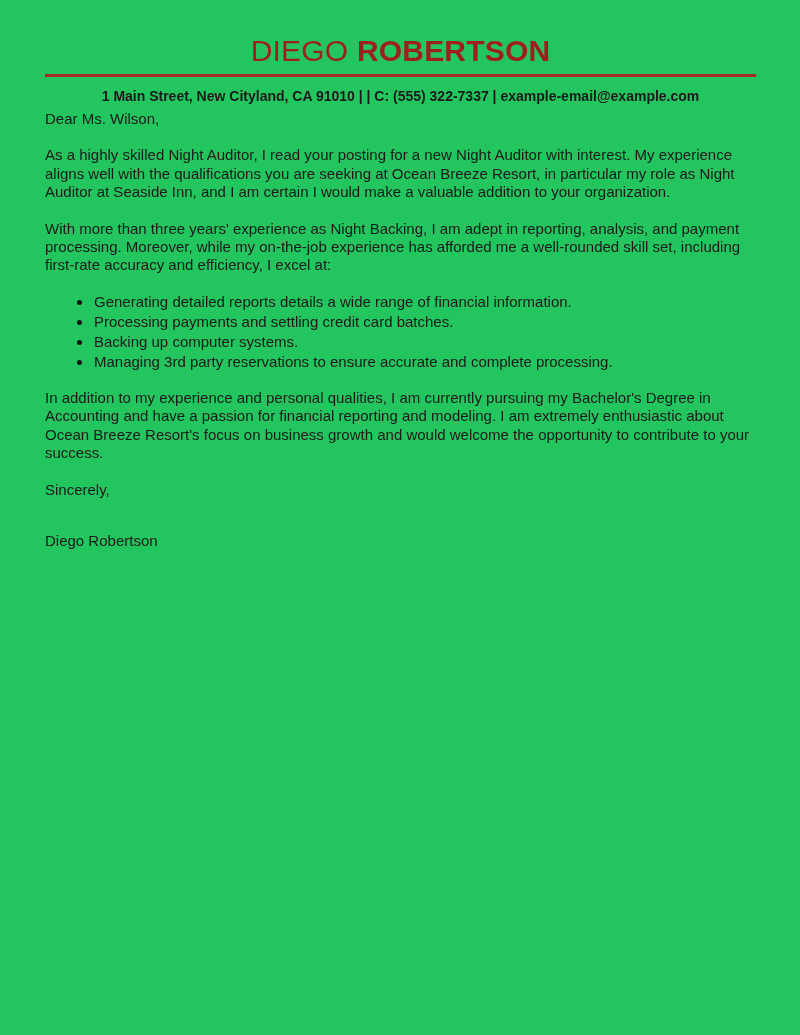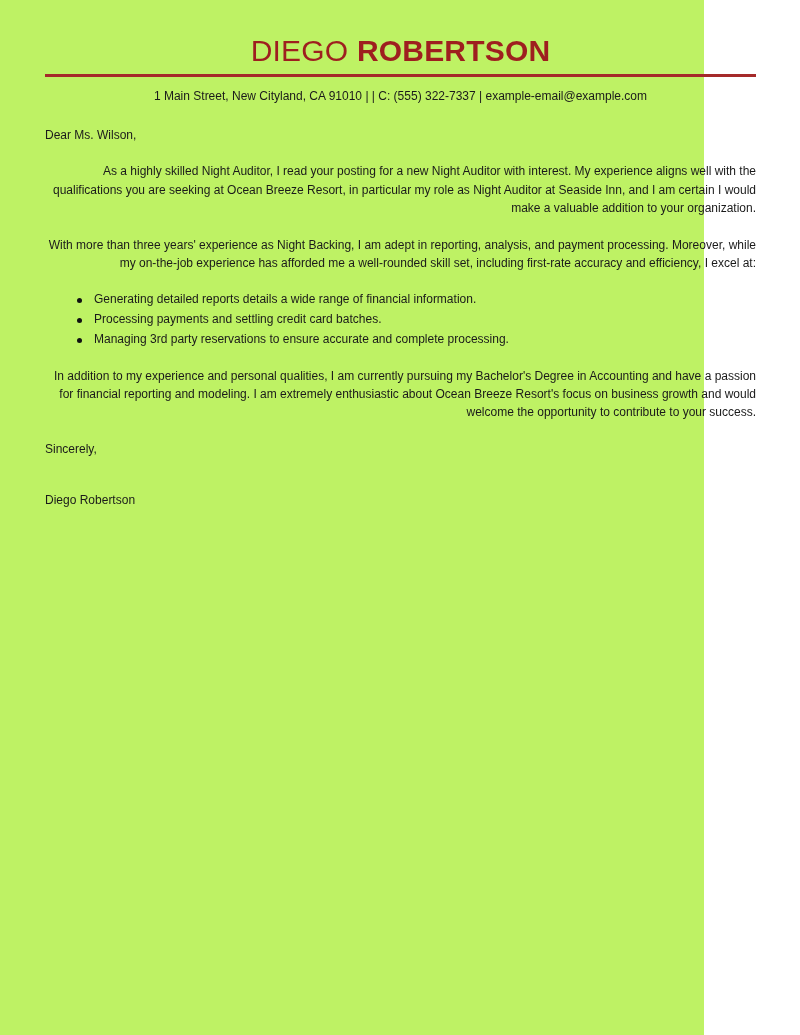--- a/index.html
+++ b/index.html
@@ -9,24 +9,24 @@
     background: #ffffff;
   }
   body {
     width: 800px;
     height: 1035px;
     font-family: "Liberation Sans", sans-serif;
     color: #1a1a1a;
     -webkit-font-smoothing: antialiased;
   }
   .page {
-    width: 704px;
+    width: 800px;
     height: 1035px;
     box-sizing: border-box;
-    background: #bef264;
+    background: #22c55e;
     position: relative;
   }
   .content {
     position: absolute;
     left: 45px;
     top: 0;
     width: 711px;
   }
 
   
@@ -50,39 +50,39 @@
   .header-rule {
     margin-top: 6px;
     height: 3px;
     width: 100%;
     background: #a52a2a;
     border: 0;
   }
   .contact-line {
     margin-top: 11px;
     text-align: center;
-    font-size: 12px;
-    font-weight: normal;
+    font-size: 14px;
+    font-weight: bold;
     line-height: 16px;
     color: #1a1a1a;
     white-space: nowrap;
   }
 
   
   .letter-body {
-    margin-top: 22px;
-    font-size: 12px;
+    margin-top: 6px;
+    font-size: 15px;
     line-height: 18.4px;
   }
   .salutation {
     margin: 0 0 18px 0;
   }
   .para {
     margin: 0 0 18px 0;
-    text-align: right;
+    text-align: left;
   }
   .skills-list {
     list-style: none;
     margin: 0 0 18px 0;
     padding: 0 0 0 32px;
   }
   .skills-list li {
     position: relative;
     padding-left: 17px;
     margin-bottom: 1.5px;
@@ -134,20 +134,24 @@
         <li>
           <span class="bullet"></span>
           <span>Generating detailed reports details a wide range of financial information.</span>
         </li>
         <li>
           <span class="bullet"></span>
           <span>Processing payments and settling credit card batches.</span>
         </li>
         <li>
           <span class="bullet"></span>
+          <span>Backing up computer systems.</span>
+        </li>
+        <li>
+          <span class="bullet"></span>
           <span>Managing 3rd party reservations to ensure accurate and complete processing.</span>
         </li>
       </ul>
 
       <p class="para">In addition to my experience and personal qualities, I am currently pursuing my Bachelor's Degree in Accounting and have a passion for financial reporting and modeling. I am extremely enthusiastic about Ocean Breeze Resort's focus on business growth and would welcome the opportunity to contribute to your success.</p>
 
 
 
       <p class="closing-sincerely">Sincerely,</p>
 

